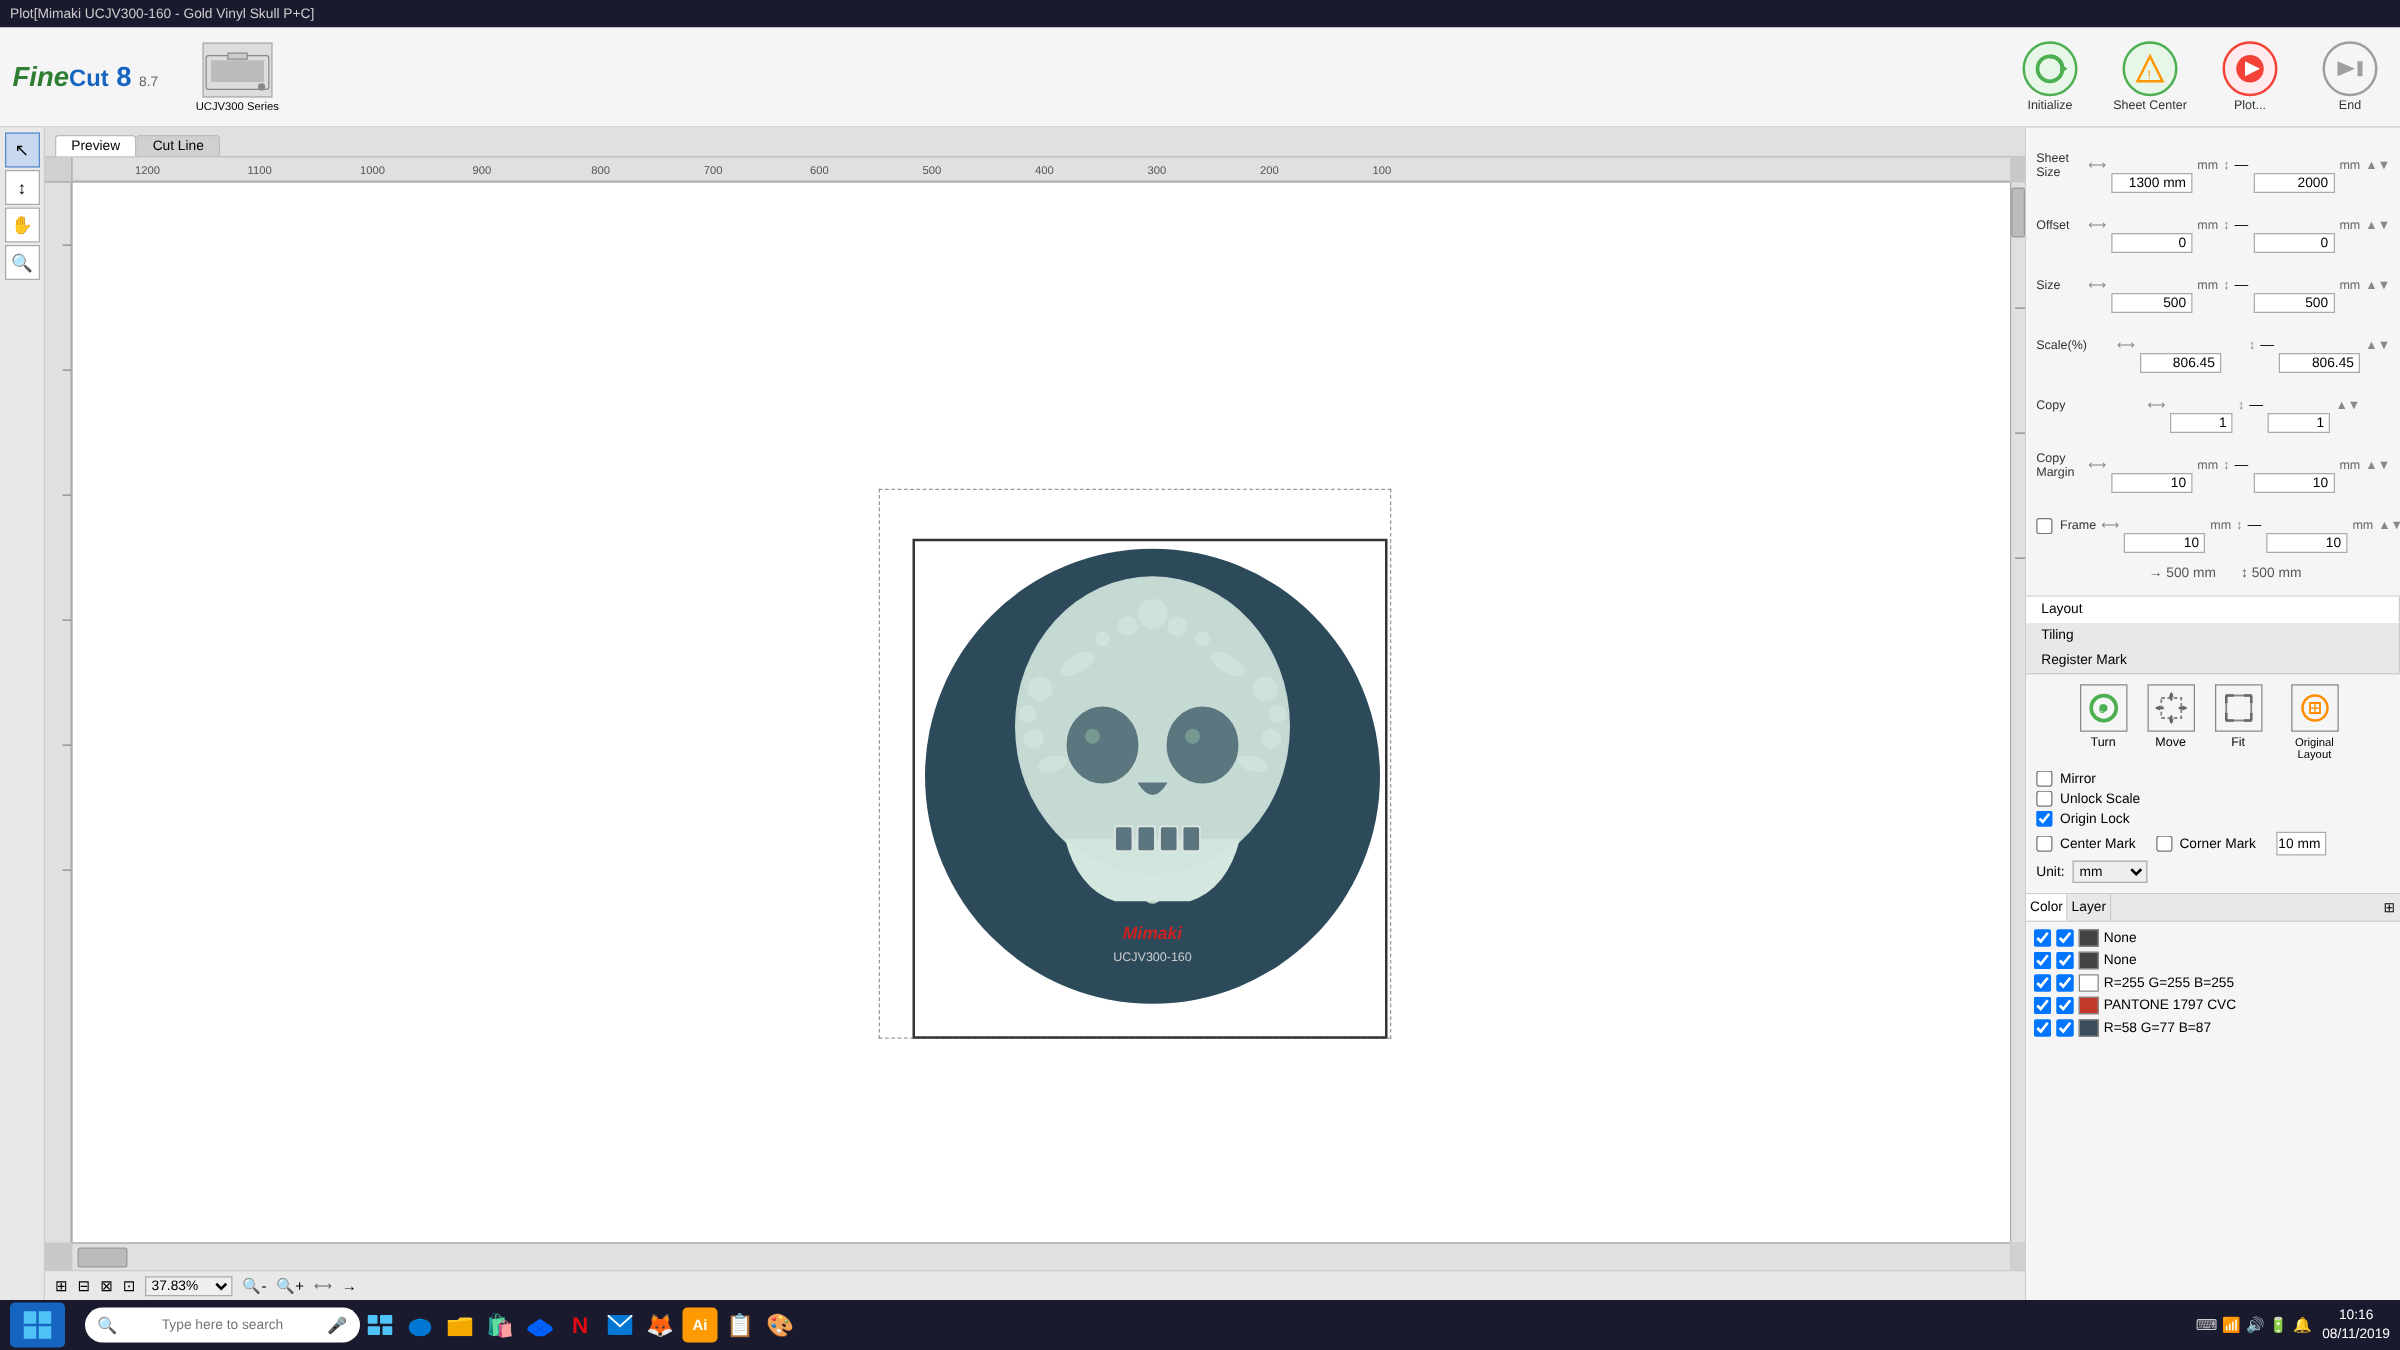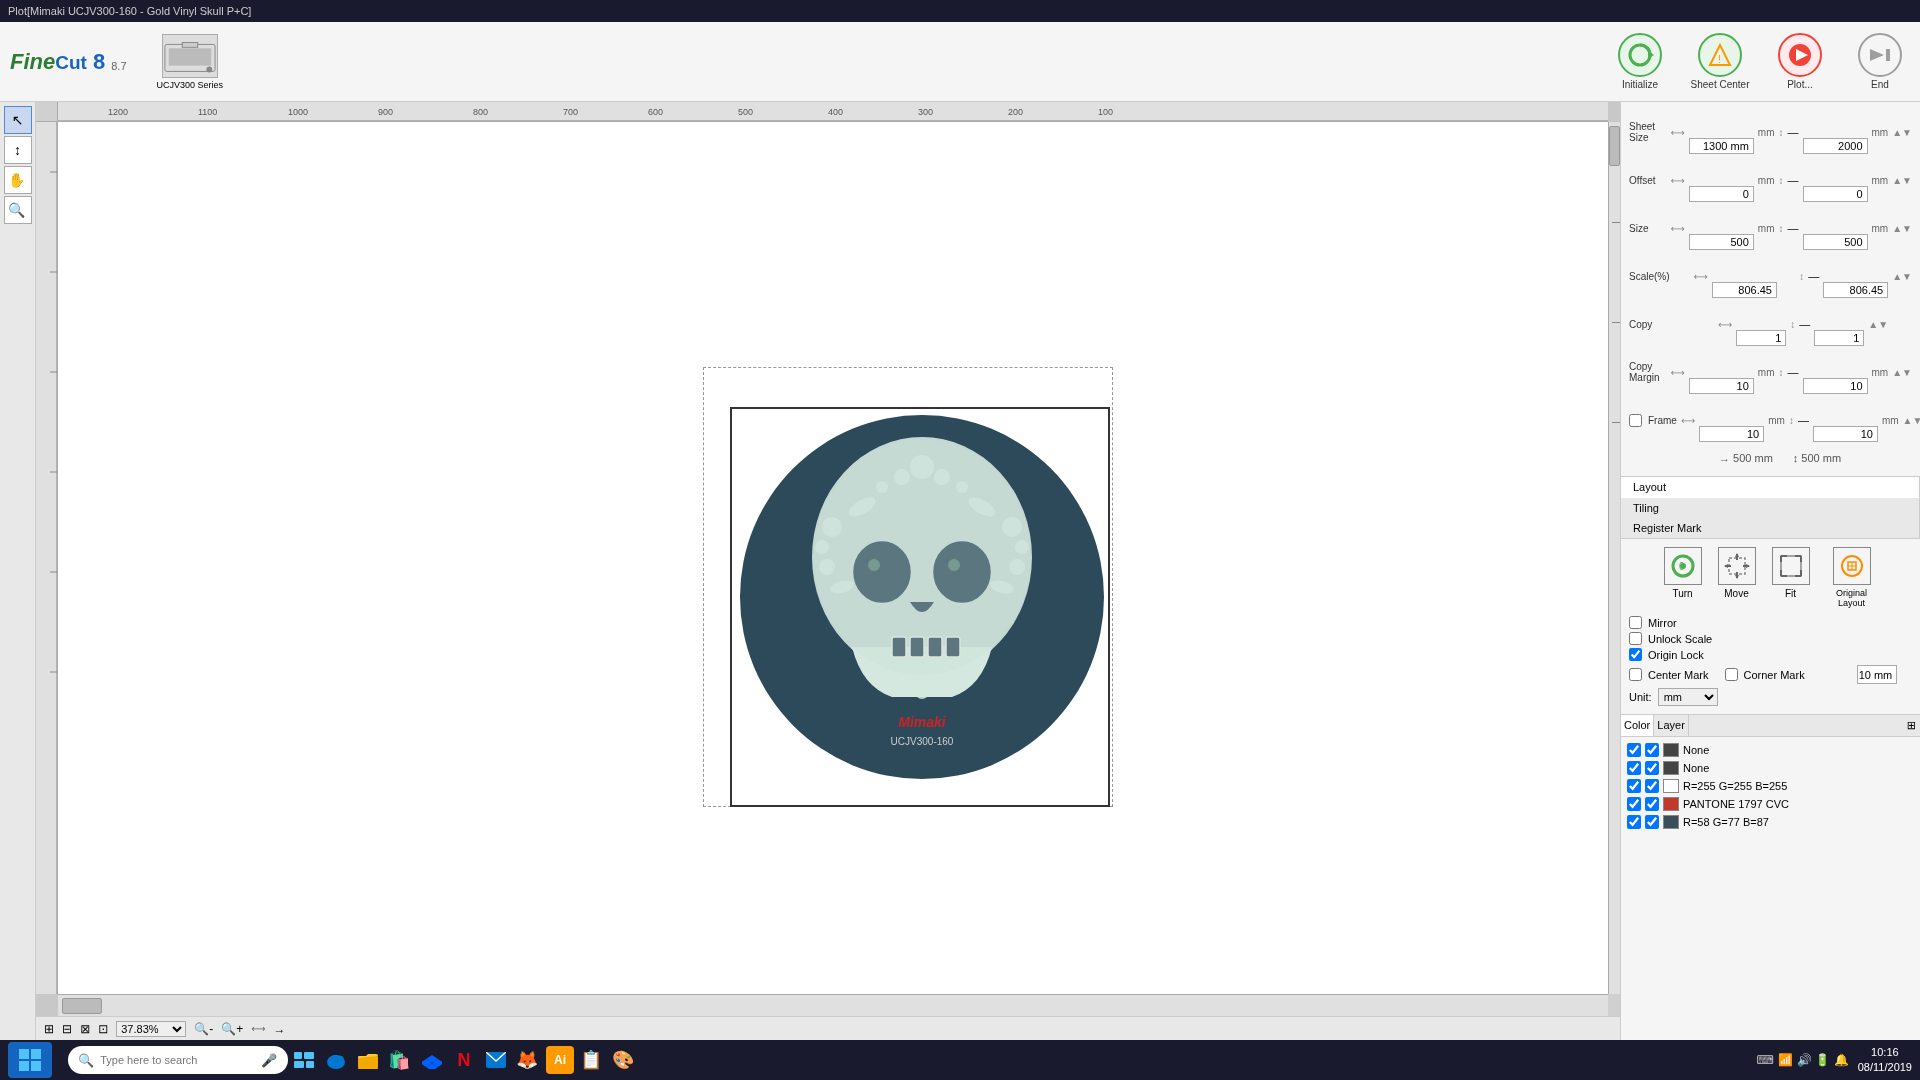--- a/index.html
+++ b/index.html
@@ -224,24 +224,24 @@
     .tray-icons { display: flex; gap: 4px; }
     .tray-icon { font-size: 12px; color: #ccc; cursor: pointer; }
 
     
     #search-bar {
       display: flex; align-items: center; background: white;
       border-radius: 20px; padding: 2px 10px; gap: 6px;
       min-width: 220px; height: 28px; margin-left: 8px;
     }
     #search-input {
-      border: none; outline: none; font-size: 11px; flex: 1; background: transparent;
+      border: none; outline: none; font-size: 11px; flex: 1; background: transparent; text-align: center;
     }
     #search-icon { font-size: 13px; color: #888; }
-    .mark-input { width: 40px; border: 1px solid #aaa; font-size: 11px; padding: 1px; margin-left: 36px; }
+    .mark-input { width: 40px; border: 1px solid #aaa; font-size: 11px; padding: 1px; }
   </style>
 </head>
 <body>
 
 <div id="titlebar">
   <span>Plot[Mimaki UCJV300-160 - Gold Vinyl Skull P+C]</span>
 </div>
 
 <div id="app">
 
@@ -313,20 +313,24 @@
 
     <div id="left-tools">
       <div class="tool-btn active">↖</div>
       <div class="tool-btn">↕</div>
       <div class="tool-btn">✋</div>
       <div class="tool-btn">🔍</div>
     </div>
 
     <div id="main-canvas-area">
 
+      <div id="tab-bar">
+        <div class="tab active">Preview</div>
+        <div class="tab">Cut Line</div>
+      </div>
 
       <div id="canvas-container">
 
         <div style="position:absolute;top:0;left:22px;right:12px;height:20px;background:#e0e0e0;border-bottom:1px solid #aaa;overflow:hidden;">
           <svg width="100%" height="20">
             <line x1="0" y1="19" x2="100%" y2="19" stroke="#888" stroke-width="1"></line>
             <text x="50" y="13" font-size="9" fill="#555">1200</text>
             <text x="140" y="13" font-size="9" fill="#555">1100</text>
             <text x="230" y="13" font-size="9" fill="#555">1000</text>
             <text x="320" y="13" font-size="9" fill="#555">900</text>

